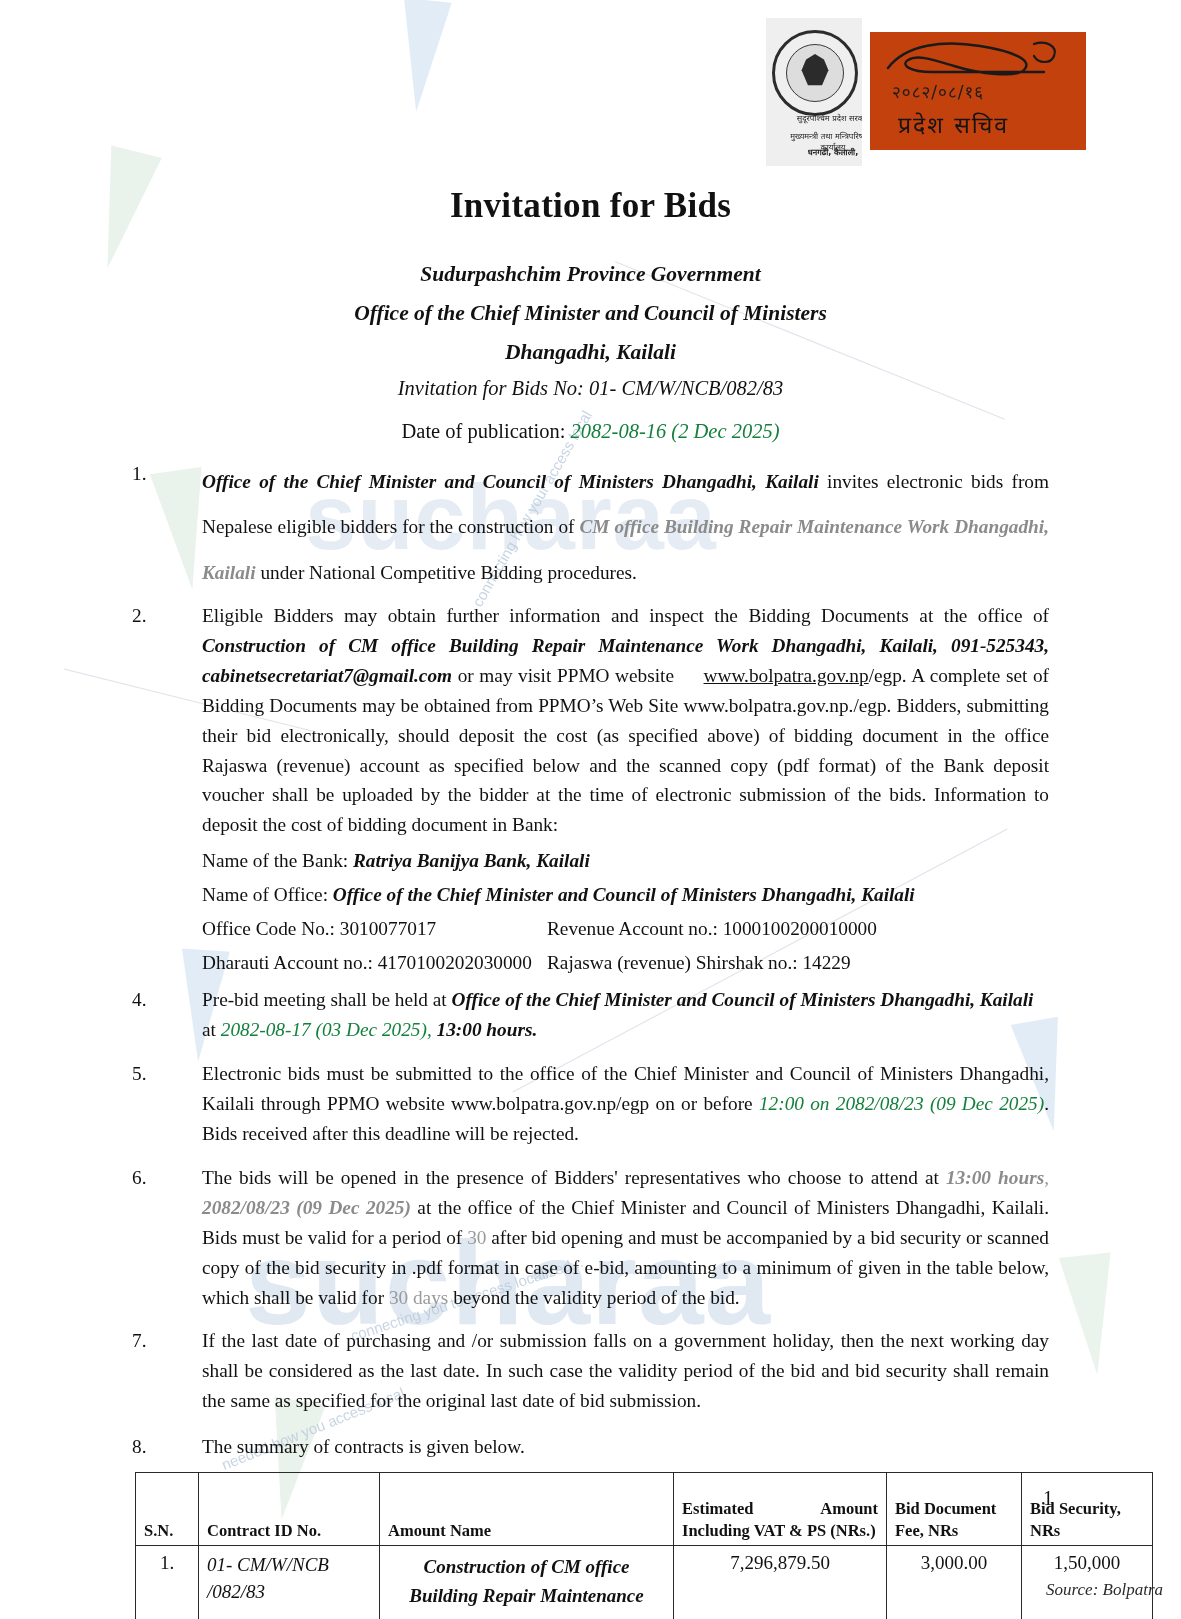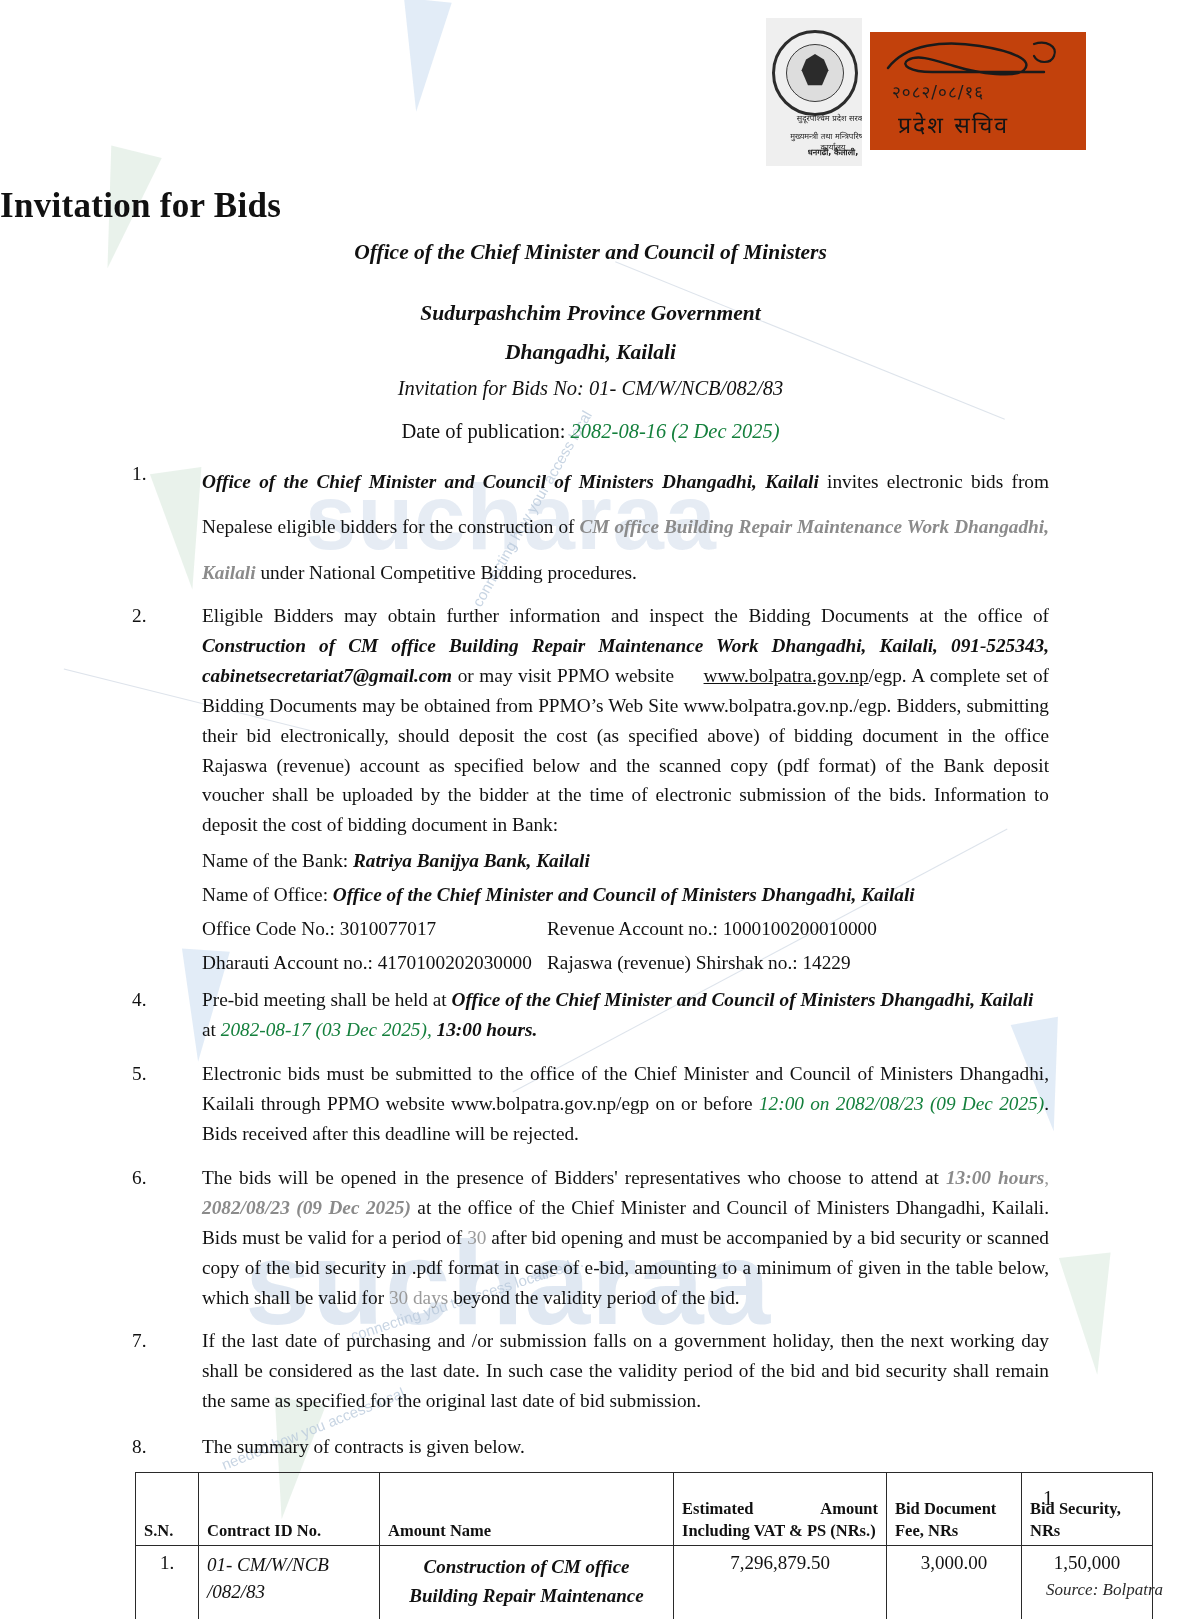--- a/index.html
+++ b/index.html
@@ -164,20 +164,21 @@
   }
 
   
   .doc {
     position: absolute;
     left: 0; top: 0;
     width: 1181px;
     z-index: 2;
   }
   .title {
+    text-align: center;
     font-size: 35px;
     font-weight: 700;
     margin-top: 186px;
     letter-spacing: .3px;
   }
   .ctr { text-align: center; }
   .hl1 {
     font-size: 21.5px;
     font-style: italic;
     font-weight: 700;
@@ -352,22 +353,22 @@
       </svg>
       <div class="sign-date">२०८२/०८/१६</div>
       <div class="sign-title">प्रदेश सचिव</div>
     </div>
   </div>
 
   <div class="doc">
 
     <div class="title">Invitation for Bids</div>
 
+    <div class="ctr hl1">Sudurpashchim Province Government</div>
     <div class="ctr hl2">Office of the Chief Minister and Council of Ministers</div>
-    <div class="ctr hl1">Sudurpashchim Province Government</div>
     <div class="ctr hl3">Dhangadhi, Kailali</div>
     <div class="ctr hl4">
       <span>Invitation for Bids No: </span><span>01- CM/W/NCB/082/83</span>
     </div>
     <div class="ctr hl5">
       <span>Date of publication: </span><span class="grey-it">2082-08-16 (2 Dec 2025)</span>
     </div>
 
     <div class="clause loose">
       <div class="num">1.</div>

